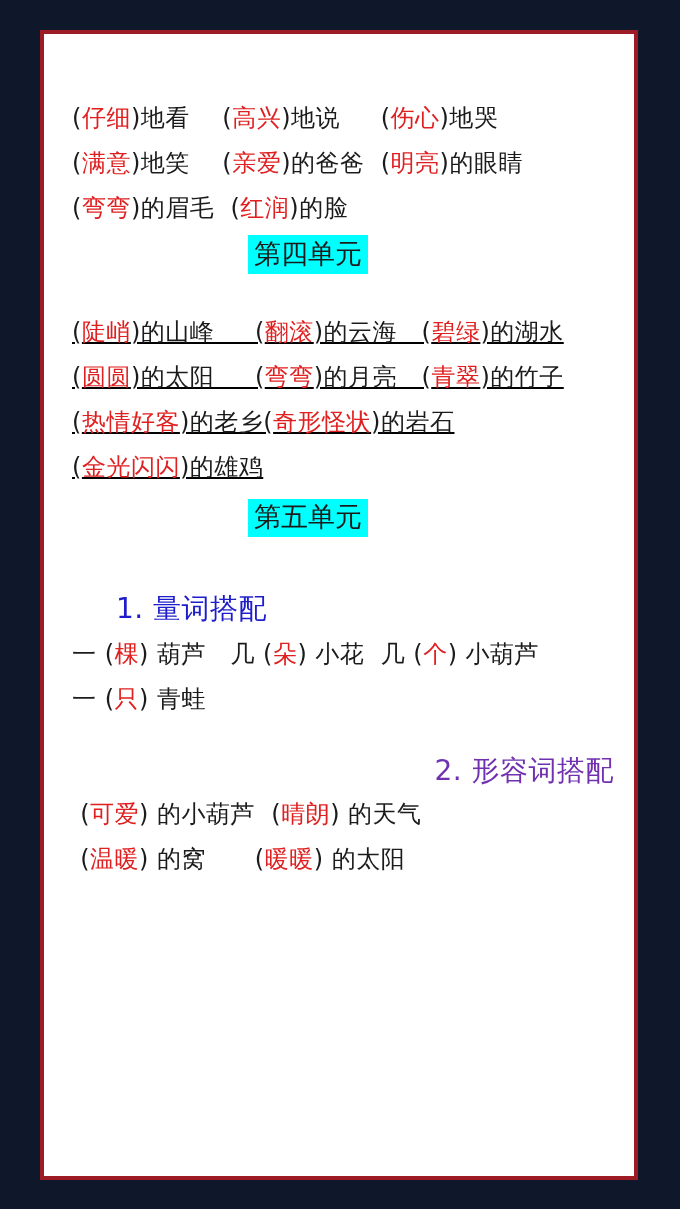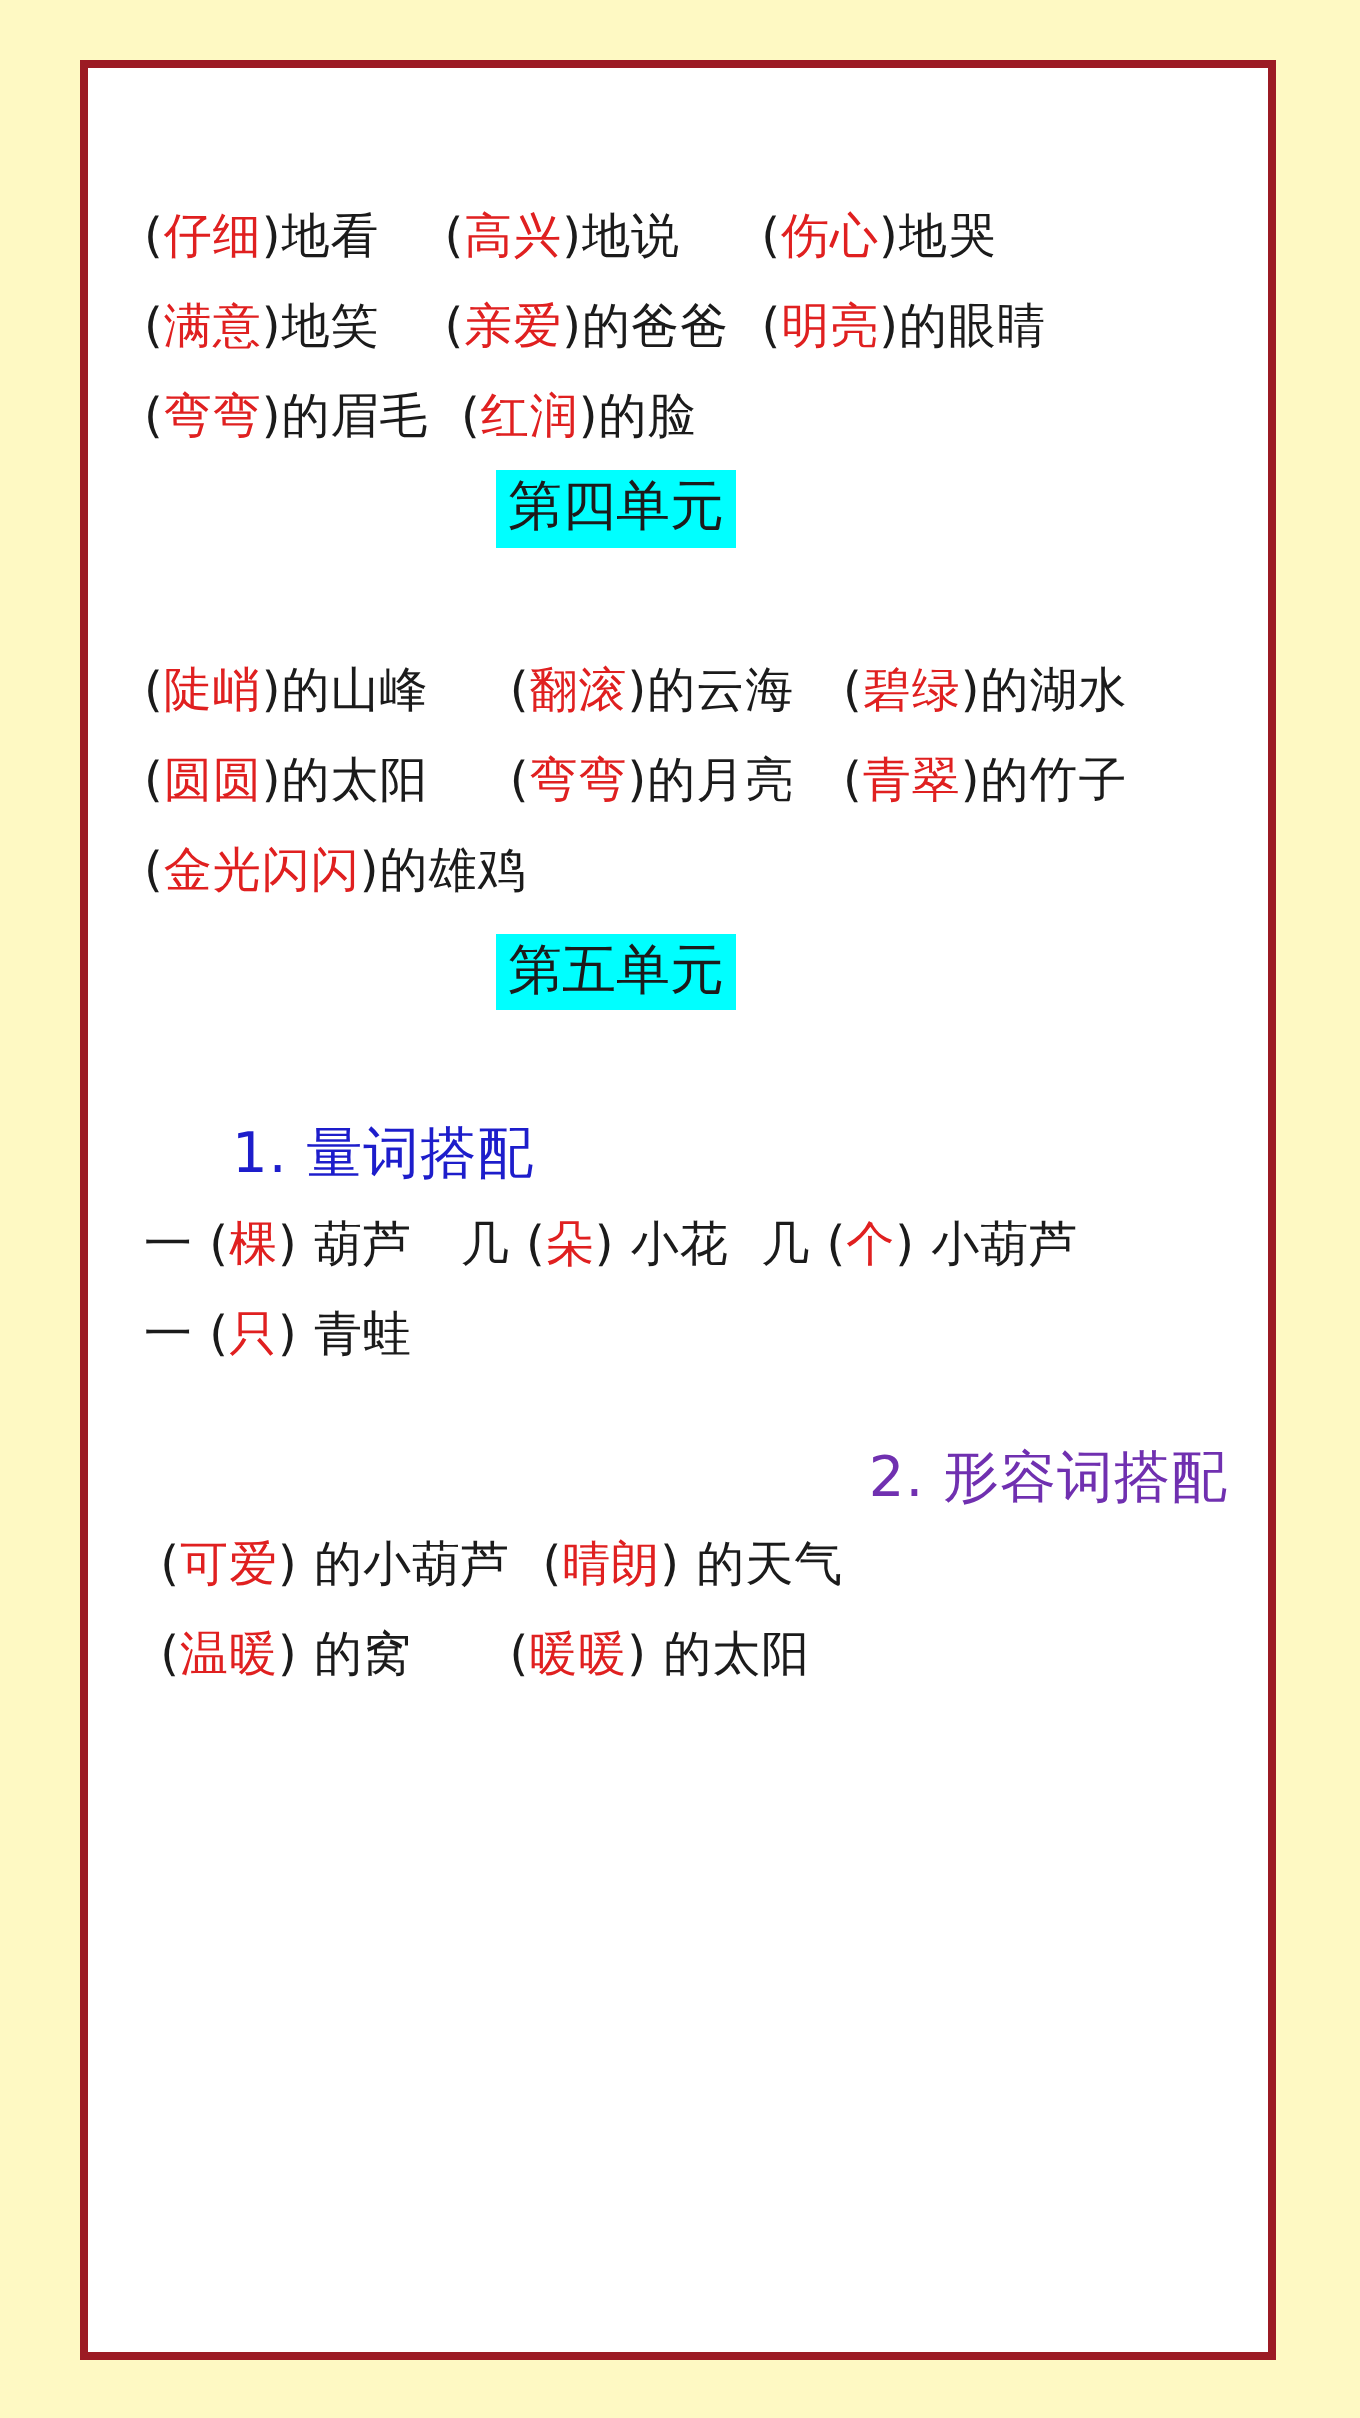--- a/index.html
+++ b/index.html
@@ -5,21 +5,21 @@
   html, body {
     margin: 0;
     padding: 0;
     background: #ffffff;
     font-family: "DejaVu Sans", sans-serif;
   }
   .page {
     position: relative;
     width: 680px;
     height: 1209px;
-    background: #fef9c3;
+    background: #0f172a;
     overflow: hidden;
   }
   .frame {
     position: absolute;
     left: 40px;
     top: 30px;
     width: 598px;
     height: 1150px;
     box-sizing: border-box;
     border: 4px solid var(--border, #9c1b24);
@@ -59,21 +59,21 @@
     white-space: pre;
     letter-spacing: 0.5px;
     margin-left: 44px;
   }
   .sub-header.blue   { color: var(--blue, #1d1dcb); }
   .sub-header.purple { color: var(--purple, #7030b0); text-align: right; }
 
   
   .content > :nth-child(1) { margin-top: 62px; }  
   .content > :nth-child(2) { }  
-  .content > :nth-child(3) { margin-top: 46px; }  
+  .content > :nth-child(3) { margin-top: 33px; text-decoration: underline; }  
   .content > :nth-child(4) { margin-top: 4px; font-family: Liberation Serif, serif; }  
   .content > :nth-child(5) { margin-top: 48px; }  
   .content > :nth-child(6) { margin-top: 2px;  }  
   .content > :nth-child(7) { margin-top: 28px; }  
   .content > :nth-child(8) { margin-top: 0px;  }  
 </style>
 </head>
 <body>
 
 <div class="page">
@@ -81,20 +81,21 @@
     <div class="content" id="content">
         <div class="text-block">
           <div class="line"><span class="seg k">(</span><span class="seg r">仔细</span><span class="seg k">)地看    (</span><span class="seg r">高兴</span><span class="seg k">)地说     (</span><span class="seg r">伤心</span><span class="seg k">)地哭</span></div>
           <div class="line"><span class="seg k">(</span><span class="seg r">满意</span><span class="seg k">)地笑    (</span><span class="seg r">亲爱</span><span class="seg k">)的爸爸  (</span><span class="seg r">明亮</span><span class="seg k">)的眼睛</span></div>
           <div class="line"><span class="seg k">(</span><span class="seg r">弯弯</span><span class="seg k">)的眉毛  (</span><span class="seg r">红润</span><span class="seg k">)的脸</span></div>
         </div>
         <div class="unit-header"><span class="hl">第四单元</span></div>
         <div class="text-block">
           <div class="line"><span class="seg k">(</span><span class="seg r">陡峭</span><span class="seg k">)的山峰     (</span><span class="seg r">翻滚</span><span class="seg k">)的云海   (</span><span class="seg r">碧绿</span><span class="seg k">)的湖水</span></div>
           <div class="line"><span class="seg k">(</span><span class="seg r">圆圆</span><span class="seg k">)的太阳     (</span><span class="seg r">弯弯</span><span class="seg k">)的月亮   (</span><span class="seg r">青翠</span><span class="seg k">)的竹子</span></div>
+          <div class="line"><span class="seg k">(</span><span class="seg r">热情好客</span><span class="seg k">)的老乡(</span><span class="seg r">奇形怪状</span><span class="seg k">)的岩石</span></div>
           <div class="line"><span class="seg k">(</span><span class="seg r">金光闪闪</span><span class="seg k">)的雄鸡</span></div>
         </div>
         <div class="unit-header"><span class="hl">第五单元</span></div>
         <div class="sub-header blue">1. 量词搭配</div>
         <div class="text-block">
           <div class="line"><span class="seg k">一 (</span><span class="seg r">棵</span><span class="seg k">) 葫芦   几 (</span><span class="seg r">朵</span><span class="seg k">) 小花  几 (</span><span class="seg r">个</span><span class="seg k">) 小葫芦</span></div>
           <div class="line"><span class="seg k">一 (</span><span class="seg r">只</span><span class="seg k">) 青蛙</span></div>
         </div>
         <div class="sub-header purple">2. 形容词搭配</div>
         <div class="text-block">

